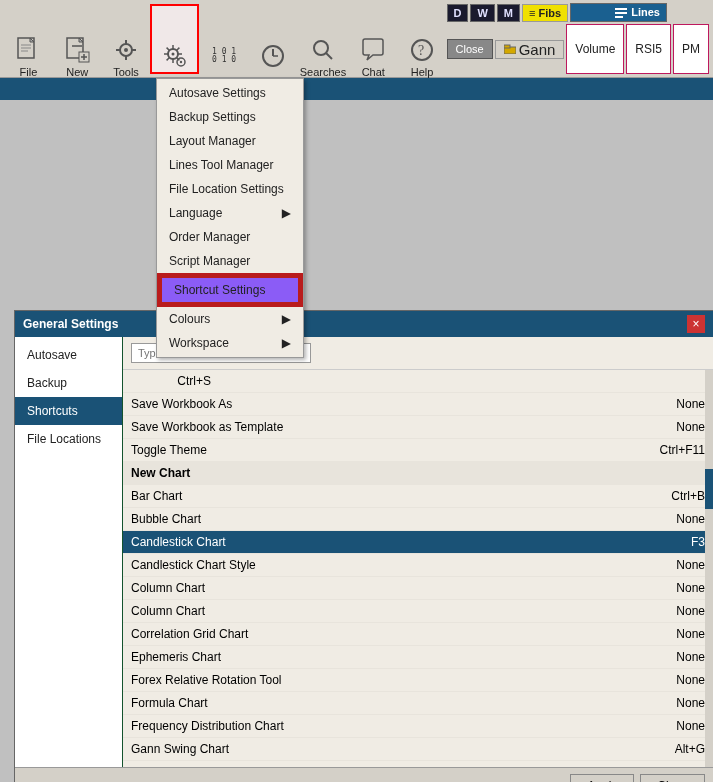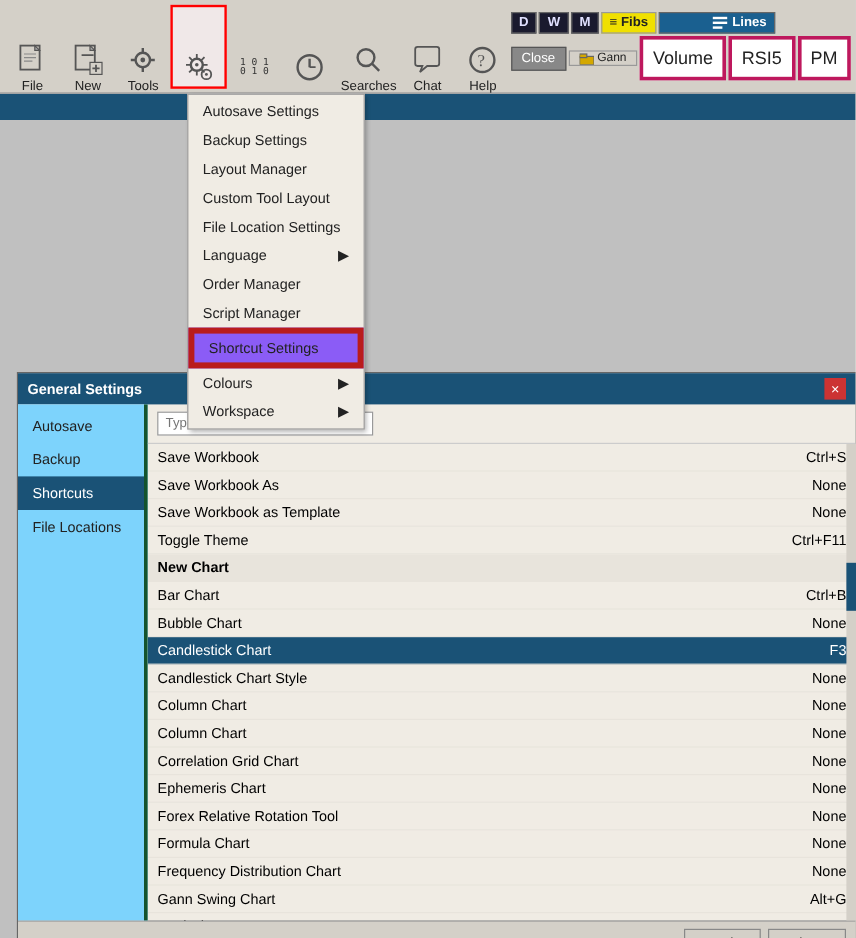--- a/index.html
+++ b/index.html
@@ -70,22 +70,22 @@
       padding: 2px 6px;
       font-size: 11px;
       font-weight: bold;
       cursor: pointer;
       border: 1px solid #666;
     }
     .tb-badge-dark { background: #1a1a2e; color: #e0e0ff; }
     .tb-badge-yellow { background: #f0e000; color: #222; border-color: #999; }
     .tb-badge-blue { background: #1a6090; color: white; padding-left: 43px; }
     .tb-btn-close { background: #888; color: white; padding: 3px 8px; border: 1px solid #555; cursor: pointer; font-size: 11px; }
-    .tb-btn-folder { background: #d4d0c8; color: #222; padding: 0 8px; border: 1px solid #999; cursor: pointer; font-size: 10px; display: flex; align-items: center; gap: 3px; }
-    .tb-btn-white { background: white; color: #222; padding: 7px 8px; border: 3px solid #be185d; cursor: pointer; font-size: 15px; }
+    .tb-btn-folder { background: #d4d0c8; color: #222; padding: 0 8px; border: 1px solid #999; cursor: pointer; font-size: 15px; display: flex; align-items: center; gap: 3px; }
+    .tb-btn-white { background: white; color: #222; padding: 17px 8px; border: 1px solid #be185d; cursor: pointer; font-size: 12px; }
 
     
     #dropdown-menu {
       position: absolute;
       top: 78px;
       left: 156px;
       background: #f0ece4;
       border: 1px solid #999;
       box-shadow: 2px 2px 4px rgba(0,0,0,0.3);
       width: 148px;
@@ -145,22 +145,22 @@
       display: flex;
       align-items: center;
       justify-content: center;
     }
     #gs-body {
       display: flex;
       height: 430px;
     }
     #gs-sidebar {
       width: 108px;
-      background: #7dd3fc;
-      border-right: 3px solid #14532d;
+      background: #ffffff;
+      border-right: 1px solid #14532d;
       padding: 4px 0;
     }
     .gs-sidebar-item {
       padding: 7px 12px;
       cursor: pointer;
       font-size: 12px;
       color: #222;
     }
     .gs-sidebar-item.active {
       background: #1a5276;
@@ -375,21 +375,21 @@
   <div class="menu-item">
     <span>Autosave Settings</span>
   </div>
   <div class="menu-item">
     <span>Backup Settings</span>
   </div>
   <div class="menu-item">
     <span>Layout Manager</span>
   </div>
   <div class="menu-item">
-    <span>Custom Tool Layout</span>
+    <span>Lines Tool Manager</span>
   </div>
   <div class="menu-item">
     <span>File Location Settings</span>
   </div>
   <div class="menu-item">
     <span>Language</span>
     <span>▶</span>
   </div>
   <div class="menu-item">
     <span>Order Manager</span>
@@ -424,21 +424,20 @@
       <div class="gs-sidebar-item">File Locations</div>
     </div>
 
     <div id="gs-content">
       <div id="gs-search">
         <input type="text" placeholder="Type to search for shortcuts" style="">
       </div>
       <div id="gs-table" style="position:relative;">
 
       <div class="gs-row">
-            <span class="gs-row-label">Save Workbook</span>
             <span class="gs-row-shortcut">Ctrl+S</span>
           </div>
           <div class="gs-row">
             <span class="gs-row-label">Save Workbook As</span>
             <span class="gs-row-shortcut">None</span>
           </div>
           <div class="gs-row">
             <span class="gs-row-label">Save Workbook as Template</span>
             <span class="gs-row-shortcut">None</span>
           </div>

